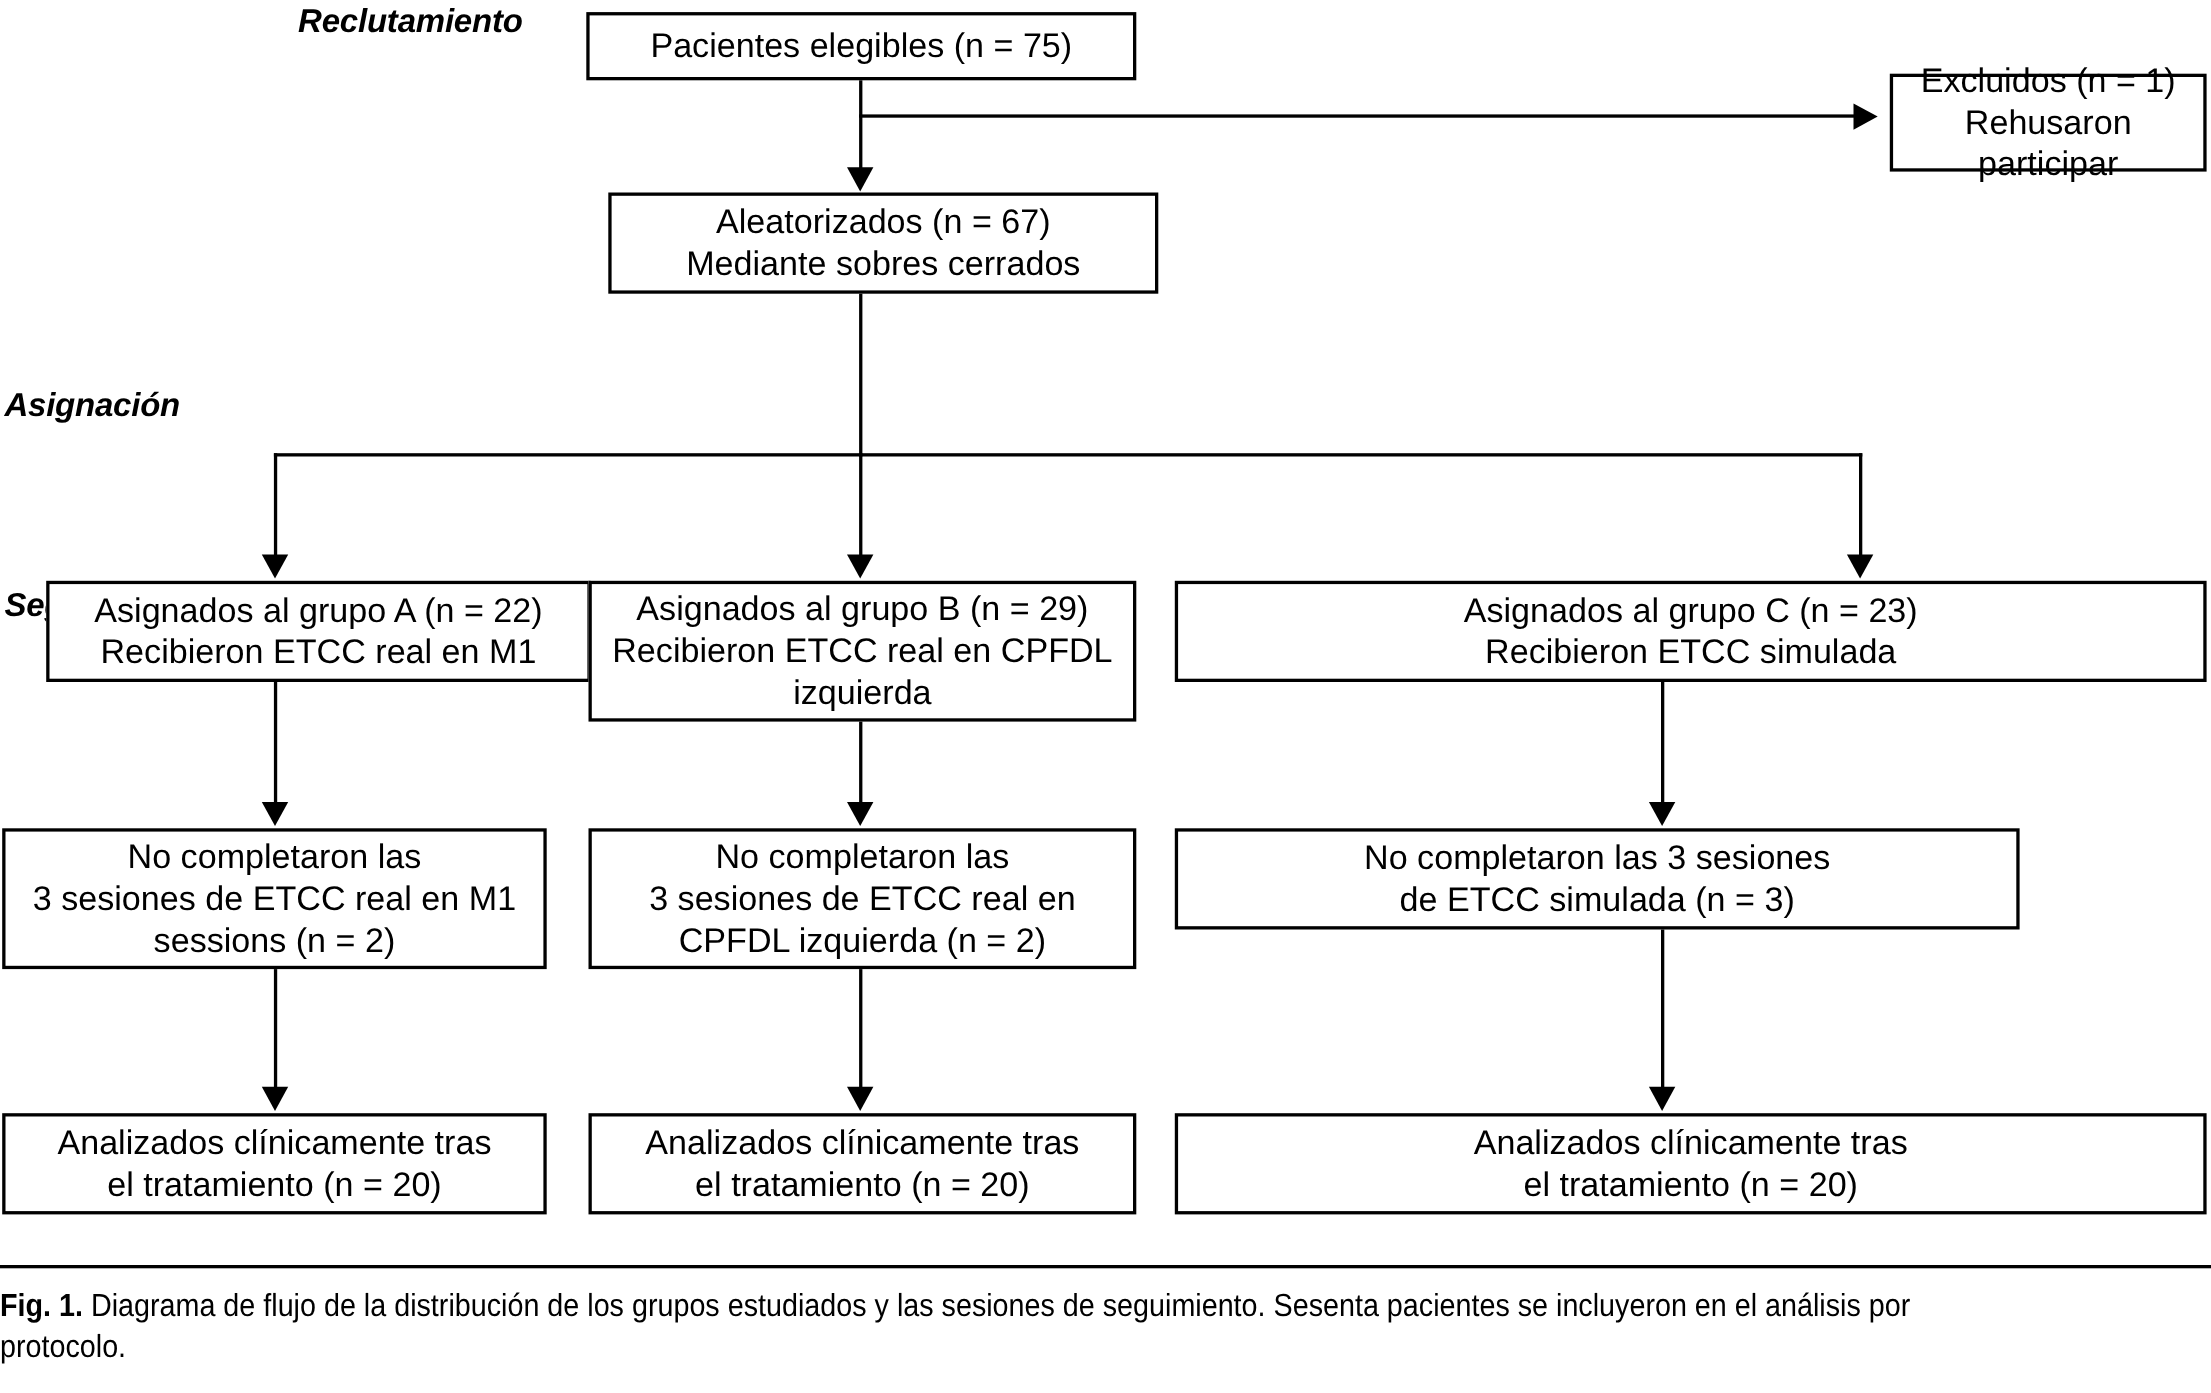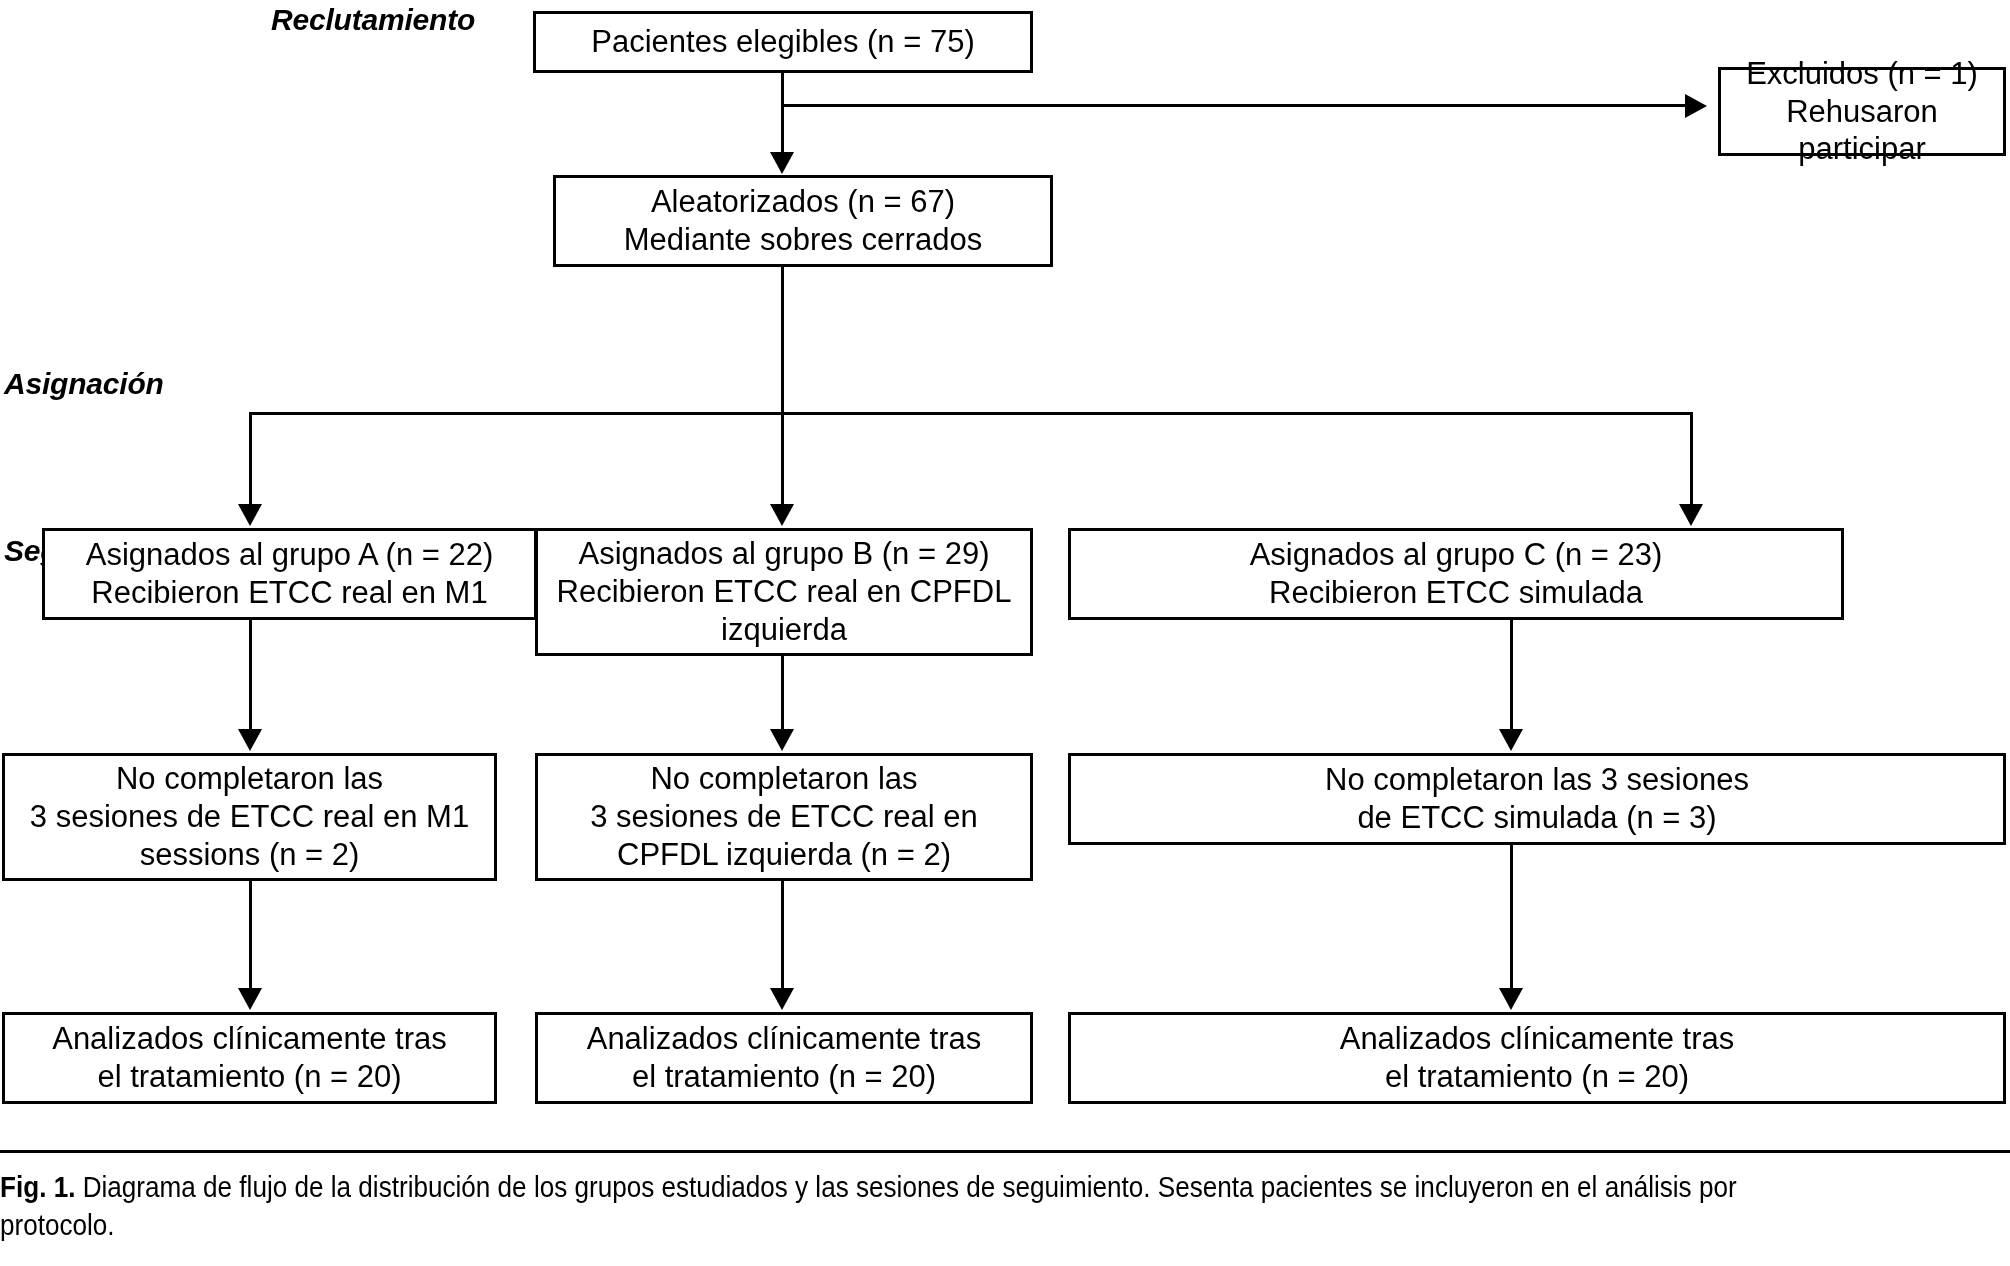--- a/index.html
+++ b/index.html
@@ -102,21 +102,21 @@
     font-weight: bold;
   }
 </style>
 </head>
 <body>
 
 <div id="root">
 
   <div class="stage-label" style="left:271px; top:5px;">Reclutamiento</div>
 
-  <div class="stage-label" style="left:4px; top:369px;">Asignación</div>
+  <div class="stage-label" style="left:4px; top:354px;">Asignación</div>
 
   <div class="stage-label" style="left:4px; top:536px;">Seguimiento</div>
 
   <div class="stage-label" style="left:4px; top:756px;">Análisis</div>
 
   <div class="box" style="left:533px; top:11px; width:500px; height:62px;align-items:center;">
     <span class="txt">Pacientes elegibles (n = 75)</span>
   </div>
 
   <div class="vline" style="left:781px; top:73px; height:82px;"></div>
@@ -151,21 +151,21 @@
   <div class="box" style="left:2px; top:528px; width:495px; height:92px;margin-left:40px;">
     <span class="txt">Asignados al grupo A (n = 22)
 Recibieron ETCC real en M1</span>
   </div>
 
   <div class="box" style="left:535px; top:528px; width:498px; height:128px;">
     <span class="txt">Asignados al grupo B (n = 29)
 Recibieron ETCC real en CPFDL izquierda</span>
   </div>
 
-  <div class="box" style="left:1068px; top:528px; width:776px; height:92px;">
+  <div class="box" style="left:1068px; top:528px; width:938px; height:92px;">
     <span class="txt">Asignados al grupo C (n = 23)
 Recibieron ETCC simulada</span>
   </div>
 
   <div class="vline" style="left:249px; top:620px; height:112px;"></div>
   <div class="arrow-down" style="left:238px; top:729px;"></div>
 
   <div class="vline" style="left:781px; top:656px; height:76px;"></div>
   <div class="arrow-down" style="left:770px; top:729px;"></div>
 
@@ -177,21 +177,21 @@
 3 sesiones de ETCC real en M1
 sessions (n = 2)</span>
   </div>
 
   <div class="box" style="left:535px; top:753px; width:498px; height:128px;">
     <span class="txt">No completaron las
 3 sesiones de ETCC real en
 CPFDL izquierda (n = 2)</span>
   </div>
 
-  <div class="box" style="left:1068px; top:753px; width:938px; height:92px;">
+  <div class="box" style="left:1068px; top:753px; width:768px; height:92px;">
     <span class="txt">No completaron las 3 sesiones
 de ETCC simulada (n = 3)</span>
   </div>
 
   <div class="vline" style="left:249px; top:881px; height:110px;"></div>
   <div class="arrow-down" style="left:238px; top:988px;"></div>
 
   <div class="vline" style="left:781px; top:881px; height:110px;"></div>
   <div class="arrow-down" style="left:770px; top:988px;"></div>
 

